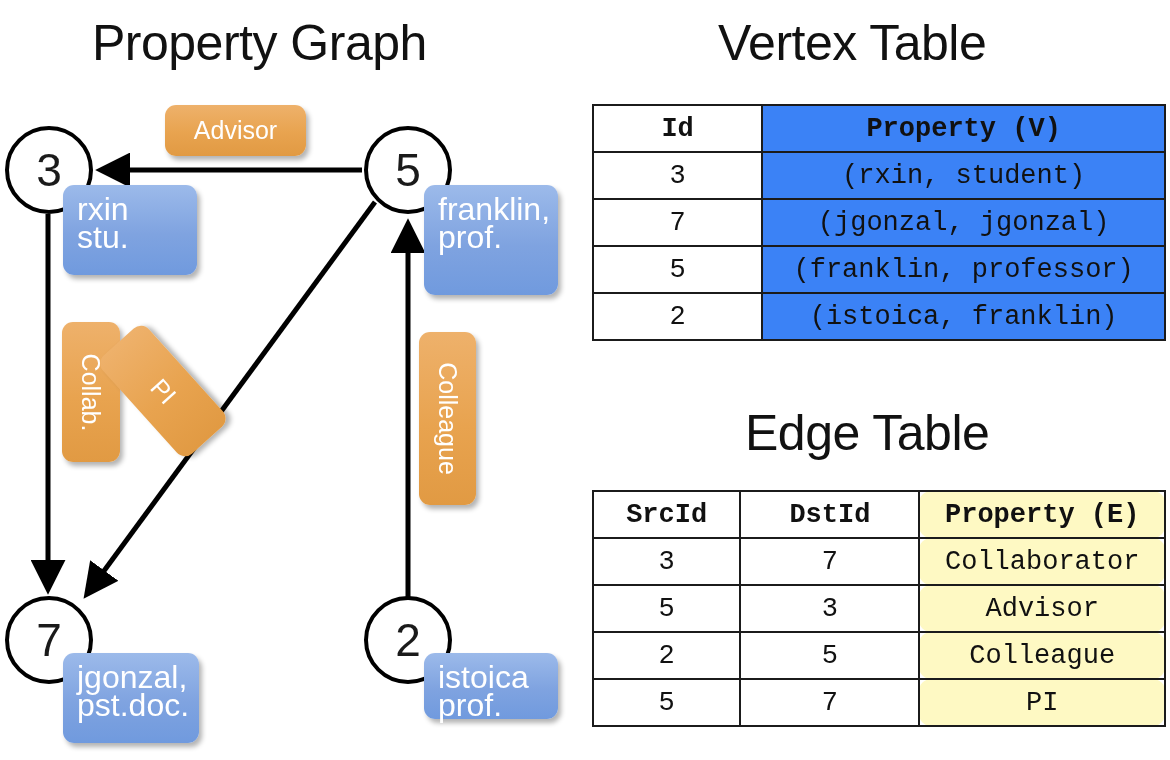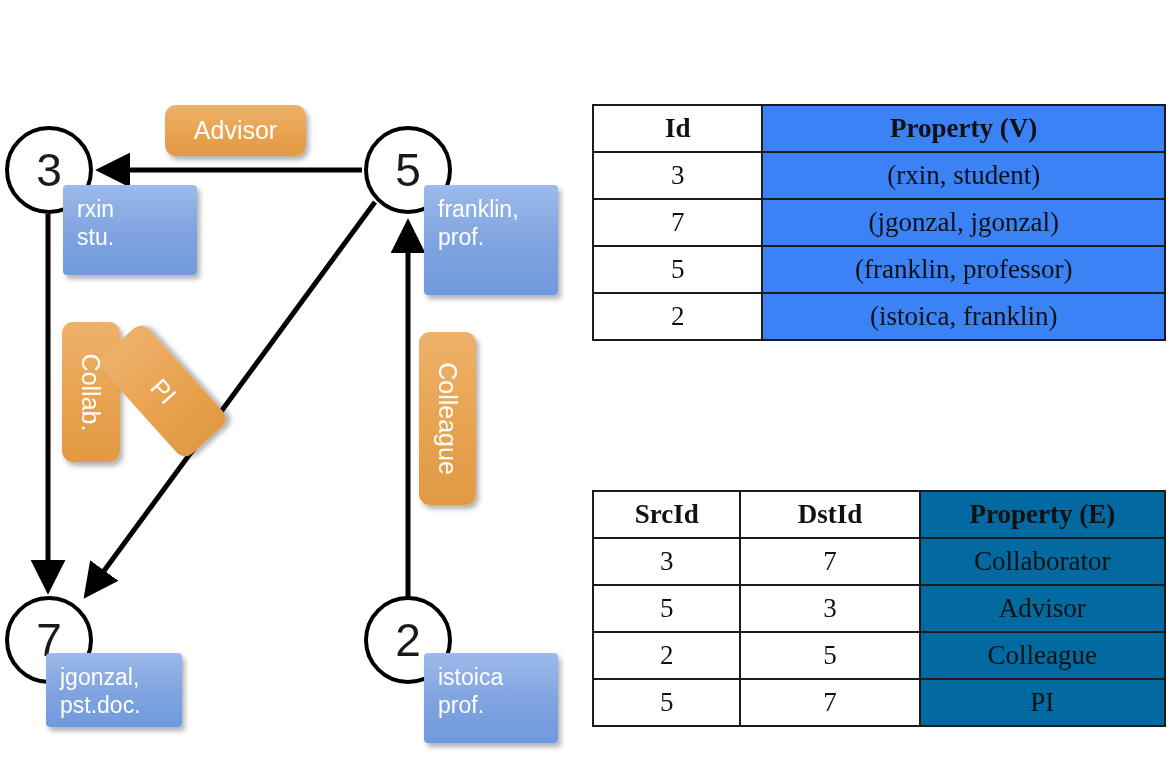--- a/index.html
+++ b/index.html
@@ -47,25 +47,25 @@
     text-align:center;
     font-size:46px;
     line-height:46px;
     color:#1a1a1a;
     font-family:"Liberation Sans", sans-serif;
   }
 
   
   .vbox{
     position:absolute;
-    border-radius:4px;
+    border-radius:11px;
     background:linear-gradient(to bottom,#9cbaea 0%,#7fa3e0 55%,#709ade 100%);
     box-shadow:3px 4px 5px rgba(0,0,0,0.30);
     color:#ffffff;
-    font-size:23px;
+    font-size:32px;
     line-height:28px;
     padding:10px 0 10px 14px;
     box-sizing:border-box;
     z-index:4;
     font-family:"Liberation Sans", sans-serif;
   }
   .vbox span{display:block;white-space:nowrap;}
 
   
   .ebox{
@@ -82,53 +82,56 @@
     box-sizing:border-box;
     font-family:"Liberation Sans", sans-serif;
   }
   .ebox .etxt{white-space:nowrap;}
   .rot90 .etxt{transform:rotate(90deg);}
 
   
   .tbl{
     position:absolute;
     border-collapse:collapse;
-    font-family:Liberation Serif, serif;
+    font-family:Liberation Mono, monospace;
   }
   .tbl td,.tbl th{
     border:2px solid #1b1b1b;
     text-align:center;
     font-weight:400;
     font-size:27px;
     color:#111111;
     padding:0;
     height:47px;
     background:#ffffff;
     box-sizing:border-box;
   }
   .tbl th{font-weight:700;font-size:27px;}
   .tbl .fill-blue{background:#3b82f6;}
-  .tbl .fill-orange{background:#0369a1;}
+  .tbl .fill-orange{background:#fef9c3;border-radius:12px;}
 
   #vertex-table{left:592px;top:104px;width:574px;}
   #vertex-table col.c-id{width:170px;}
   #vertex-table col.c-prop{width:404px;}
 
   #edge-table{left:592px;top:490px;width:574px;}
   #edge-table col.c-src{width:148px;}
   #edge-table col.c-dst{width:180px;}
   #edge-table col.c-eprop{width:246px;}
 </style>
 </head>
 <body>
 
 <div class="stage">
 
-
-
+  <div class="title" id="title-graph">Property Graph</div>
+
+  <div class="title" id="title-vertex">Vertex Table</div>
+
+  <div class="title" id="title-edge">Edge Table</div>
 
   <div id="graph-area">
 
     <svg id="graph-svg" viewBox="0 0 585 760">
       <defs>
         <marker id="arrowhead" viewBox="0 0 12 12" refX="10" refY="6" markerWidth="7" markerHeight="7" orient="auto-start-reverse">
           <path d="M 0 0 L 12 6 L 0 12 z" fill="#000000"></path>
         </marker>
       </defs>
 
@@ -160,26 +163,26 @@
     <div class="vbox" style="left:63px;top:185px;width:134px;height:90px;">
       <span>rxin</span>
       <span>stu.</span>
     </div>
 
     <div class="vbox" style="left:424px;top:185px;width:134px;height:110px;">
       <span>franklin,</span>
       <span>prof.</span>
     </div>
 
-    <div class="vbox" style="left:46px;top:653px;width:136px;height:74px;">
+    <div class="vbox" style="left:63px;top:653px;width:136px;height:90px;">
       <span>jgonzal,</span>
       <span>pst.doc.</span>
     </div>
 
-    <div class="vbox" style="left:424px;top:653px;width:134px;height:90px;">
+    <div class="vbox" style="left:424px;top:653px;width:134px;height:66px;">
       <span>istoica</span>
       <span>prof.</span>
     </div>
 
     <div class="ebox" style="left:165px;top:105px;width:141px;height:51px;">
       <span class="etxt">Advisor</span>
     </div>
 
     <div class="ebox rot90" style="left:62px;top:322px;width:58px;height:140px;">
       <span class="etxt">Collab.</span>

